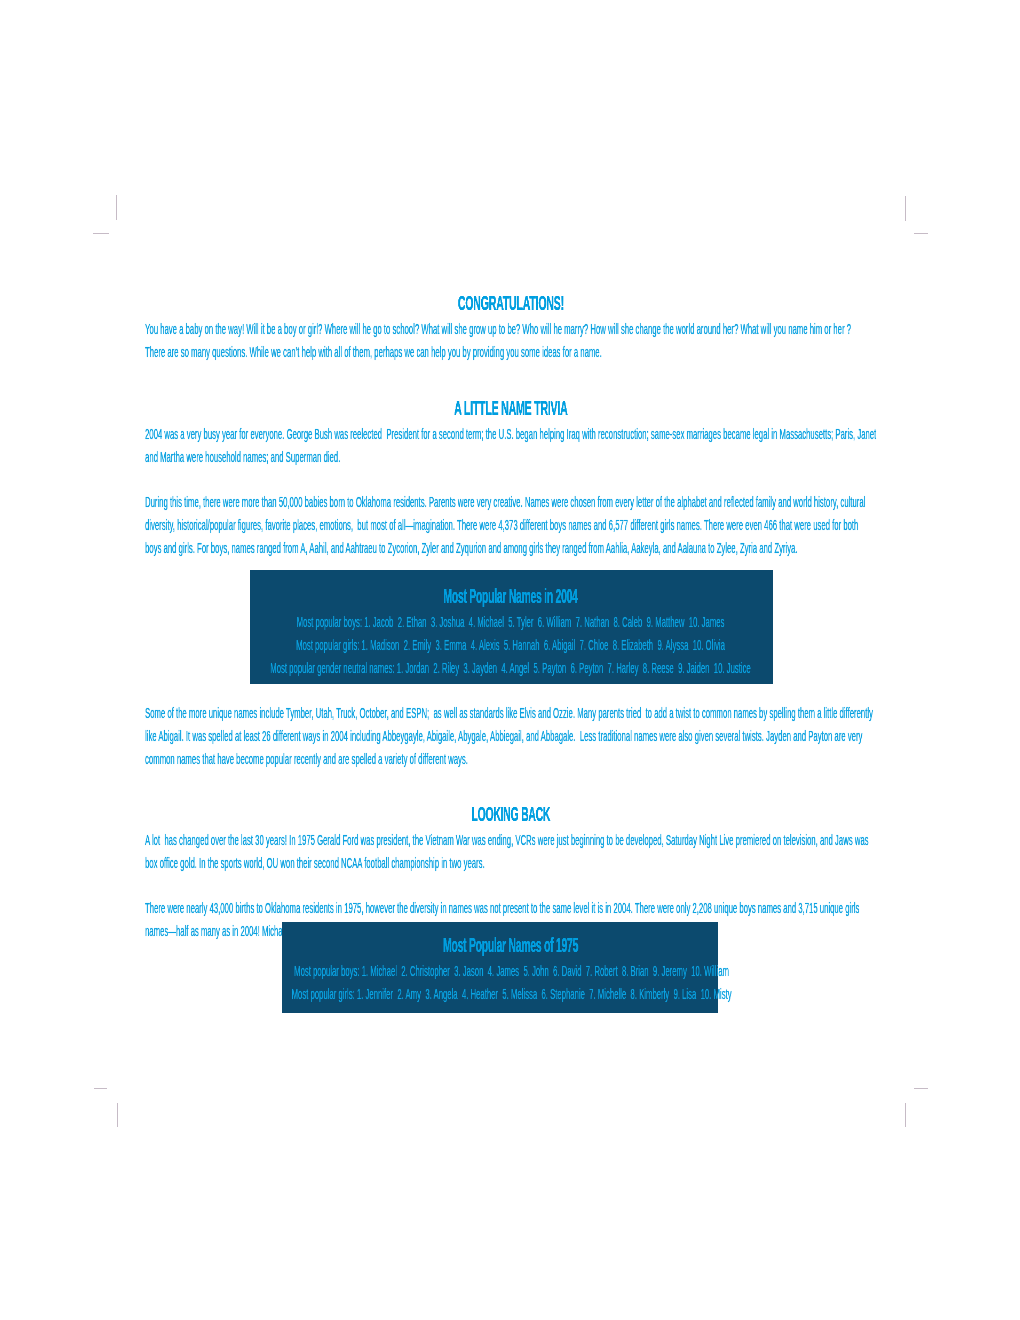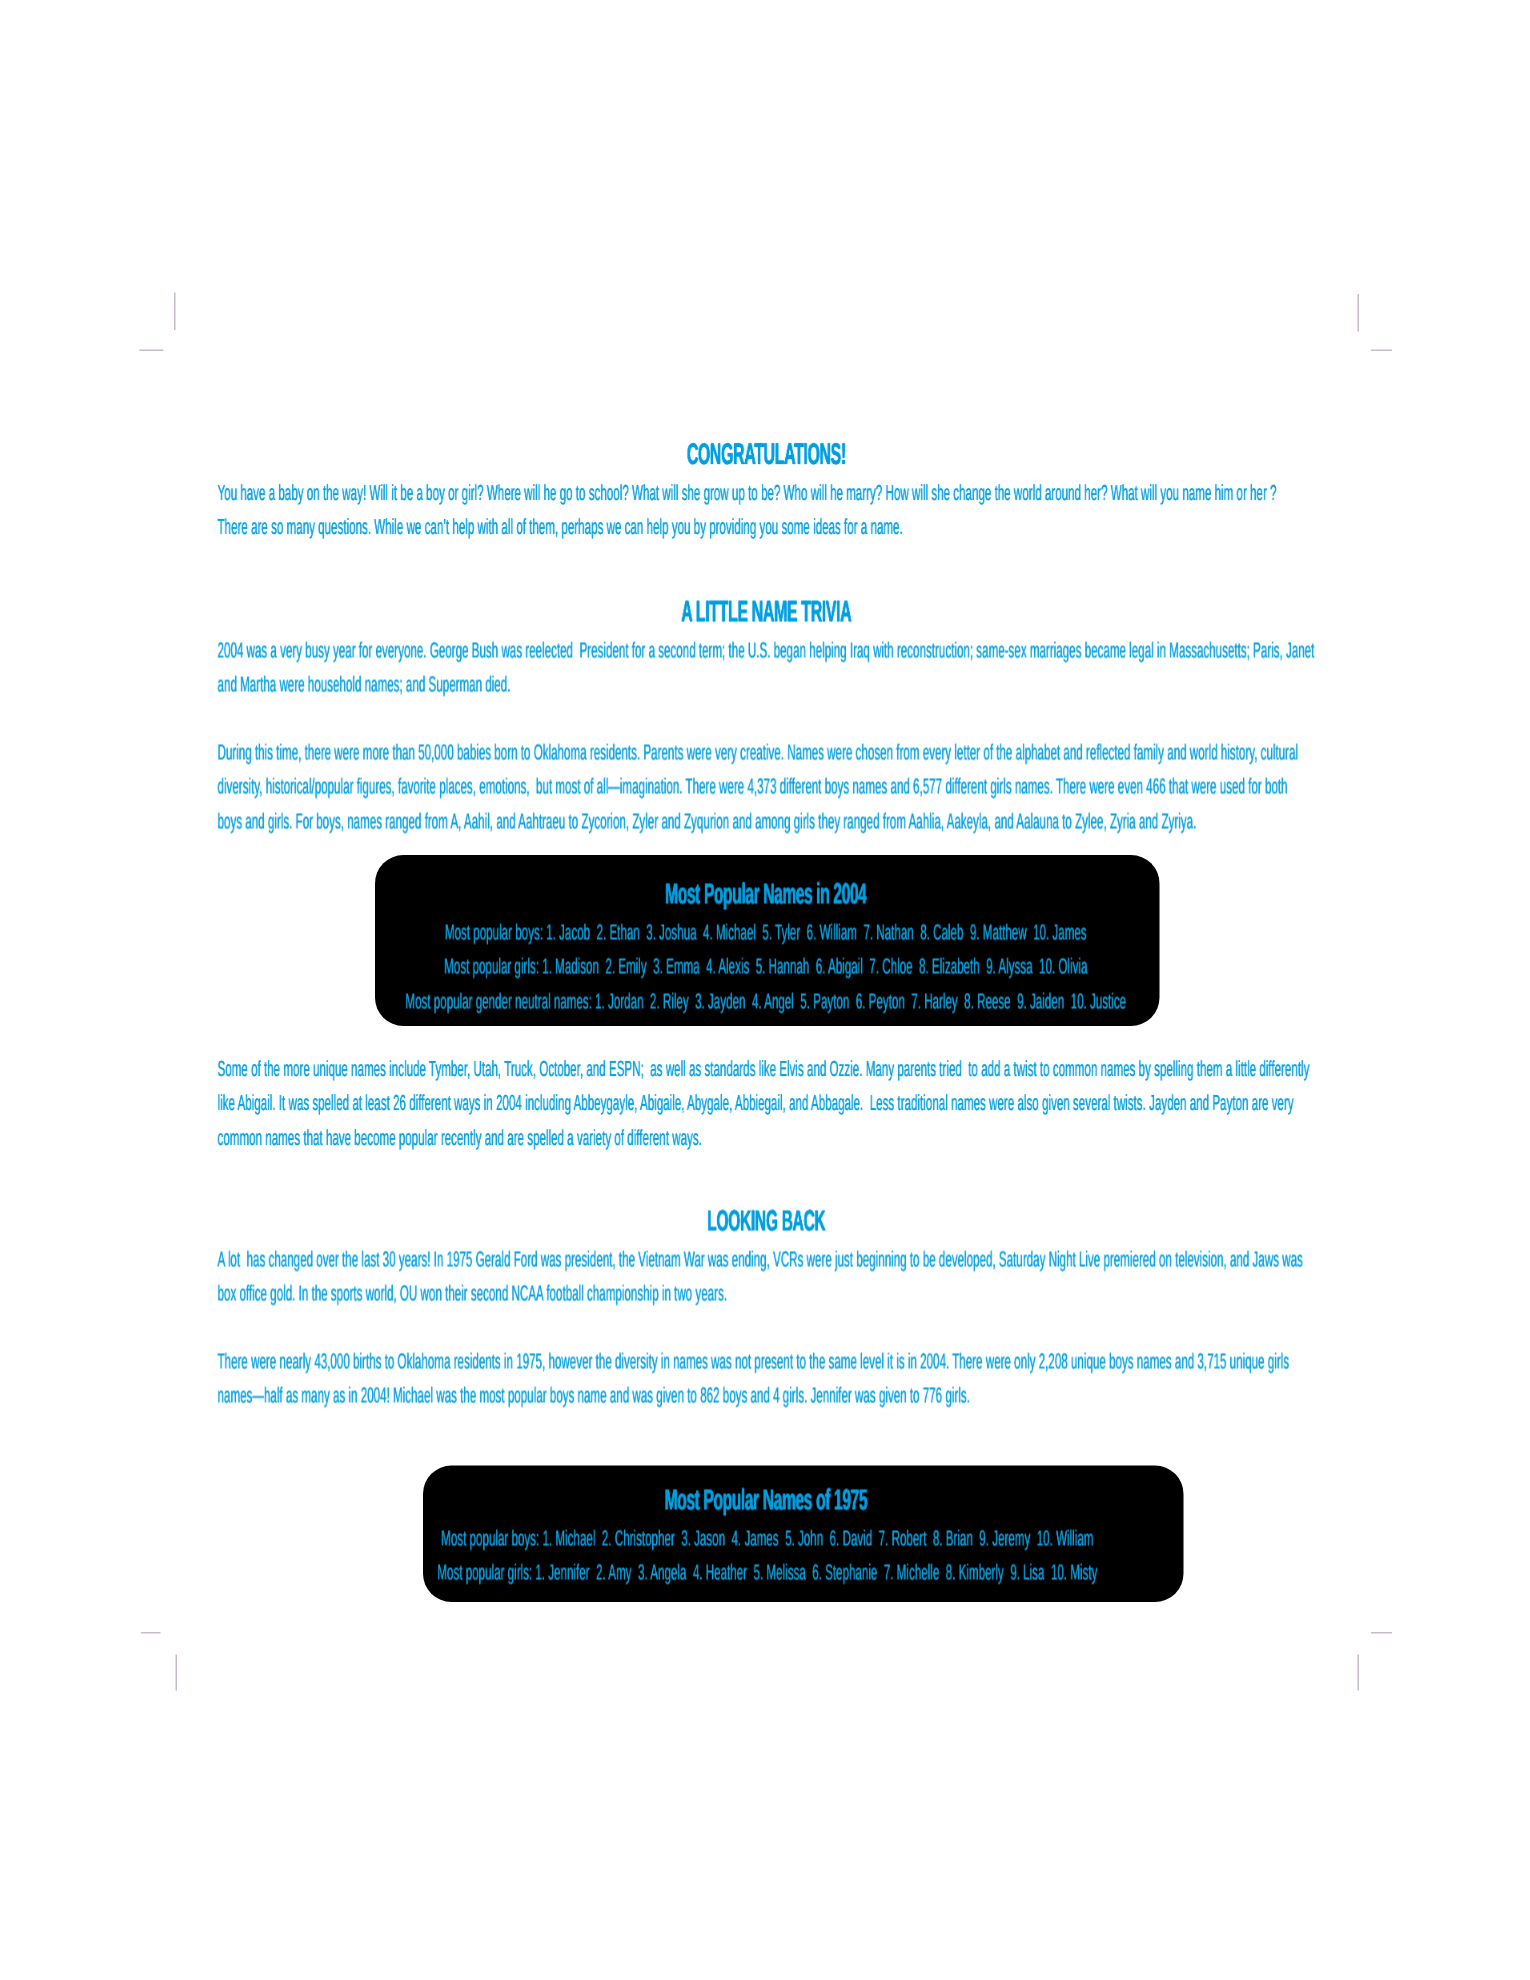--- a/index.html
+++ b/index.html
@@ -41,21 +41,21 @@
   }
   .head {
     font-weight: bold;
     text-shadow: 0 0 0.6px currentColor, 0 0 0.6px currentColor, 0 0 0.6px currentColor;
     margin: 0;
     color: #009fe0;
     text-align: center;
     line-height: 1;
     white-space: pre;
   }
-  .panel { position: absolute; background: #000000; border-radius: 19px; }
+  .panel { position: absolute; background: #0c4a6e; }
   .ptitle {
     font-weight: bold;
     text-shadow: 0 0 0.6px currentColor, 0 0 0.6px currentColor, 0 0 0.6px currentColor;
     color: #009fe0;
     margin: 0;
     line-height: 1;
     text-align: center;
     white-space: pre;
   }
   .pline {
@@ -117,21 +117,21 @@
   <div class="sq ctr" style="left:145px;top:805px;">
     <h2 class="head" style="font-size:19.5px;letter-spacing:-0.45px">LOOKING BACK</h2>
   </div>
   <div class="sq" style="left:144.6px;top:829px;">
     <p class="ptext">A lot  has changed over the last 30 years! In 1975 Gerald Ford was president, the Vietnam War was ending, VCRs were just beginning to be developed, Saturday Night Live premiered on television, and Jaws was box office gold. In the sports world, OU won their second NCAA football championship in two years.</p>
   </div>
   <div class="sq" style="left:144.6px;top:897px;">
     <p class="ptext">There were nearly 43,000 births to Oklahoma residents in 1975, however the diversity in names was not present to the same level it is in 2004. There were only 2,208 unique boys names and 3,715 unique girls names—half as many as in 2004! Michael was the most popular boys name and was given to 862 boys and 4 girls. Jennifer was given to 776 girls.</p>
   </div>
 
-  <div class="panel" style="left:282.2px;top:977px;width:507px;height:91.2px;">
+  <div class="panel" style="left:282.2px;top:922px;width:436px;height:91.2px;">
     <div class="sq ctr" style="left:-2.5px;top:14.3px;width:864px;">
       <div class="ptitle" style="font-size:19.5px;letter-spacing:-0.48px">Most Popular Names of 1975</div>
     </div>
     <div class="sq ctr" style="left:-1px;top:38.3px;width:864px;">
       <div class="pline">Most popular boys: 1. Michael  2. Christopher  3. Jason  4. James  5. John  6. David  7. Robert  8. Brian  9. Jeremy  10. William</div>
       <div class="pline">Most popular girls: 1. Jennifer  2. Amy  3. Angela  4. Heather  5. Melissa  6. Stephanie  7. Michelle  8. Kimberly  9. Lisa  10. Misty</div>
     </div>
   </div>
 
 </div>

